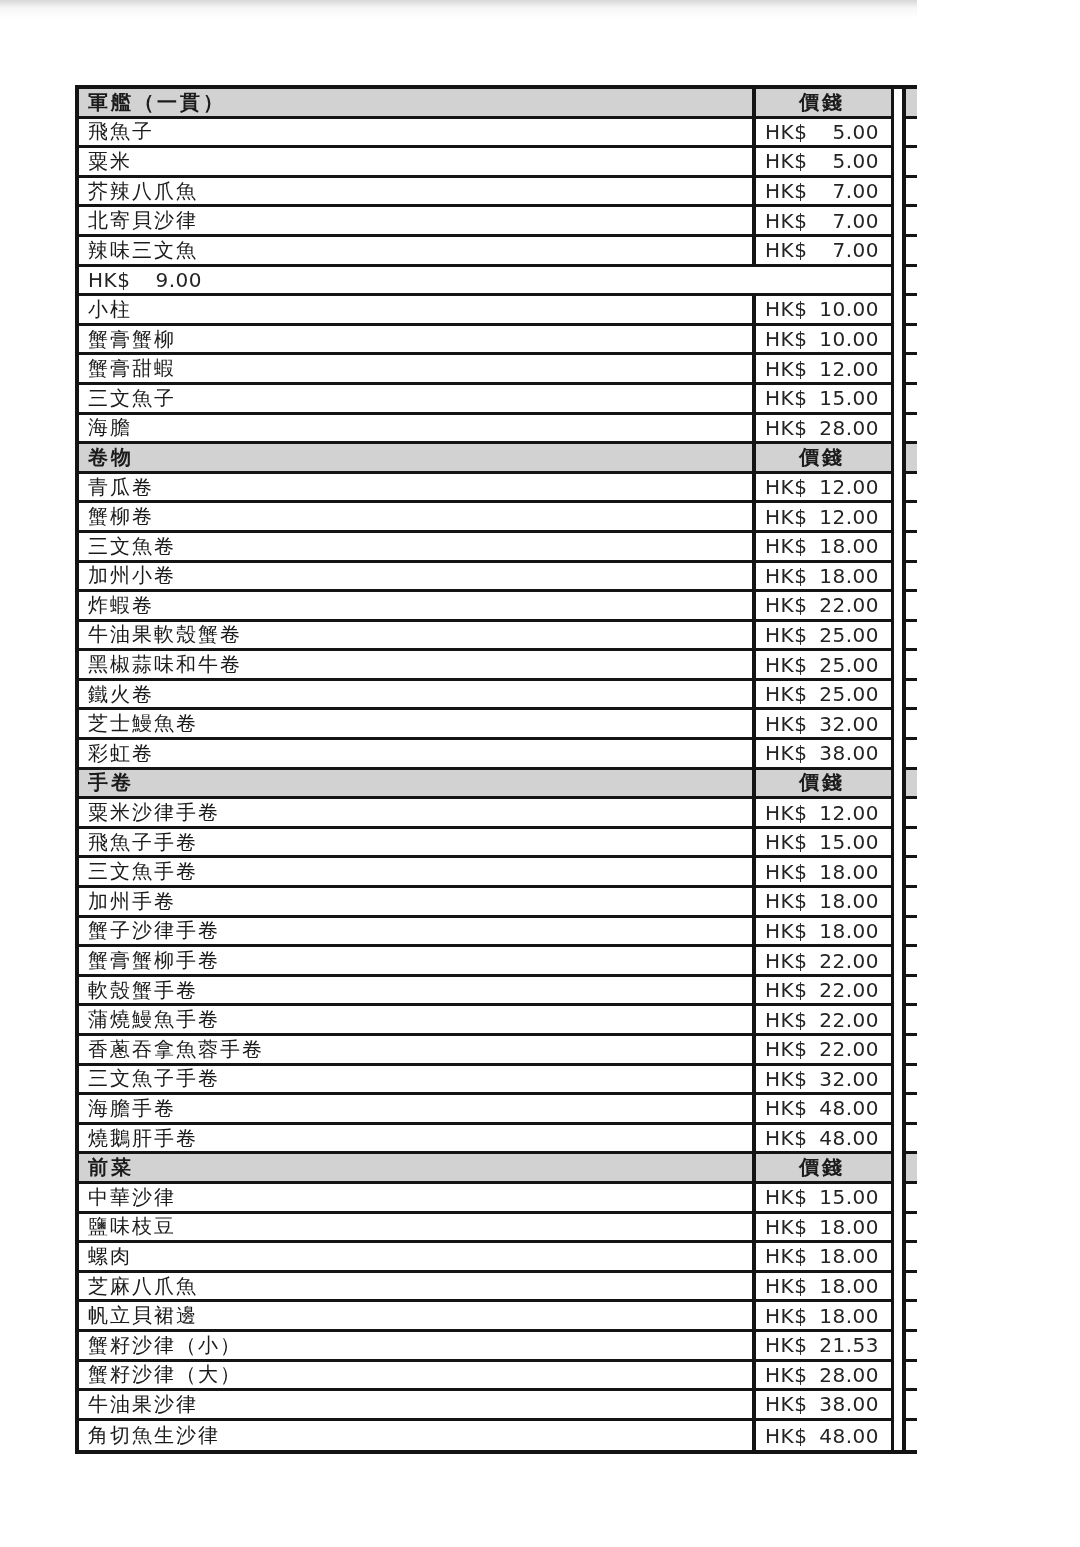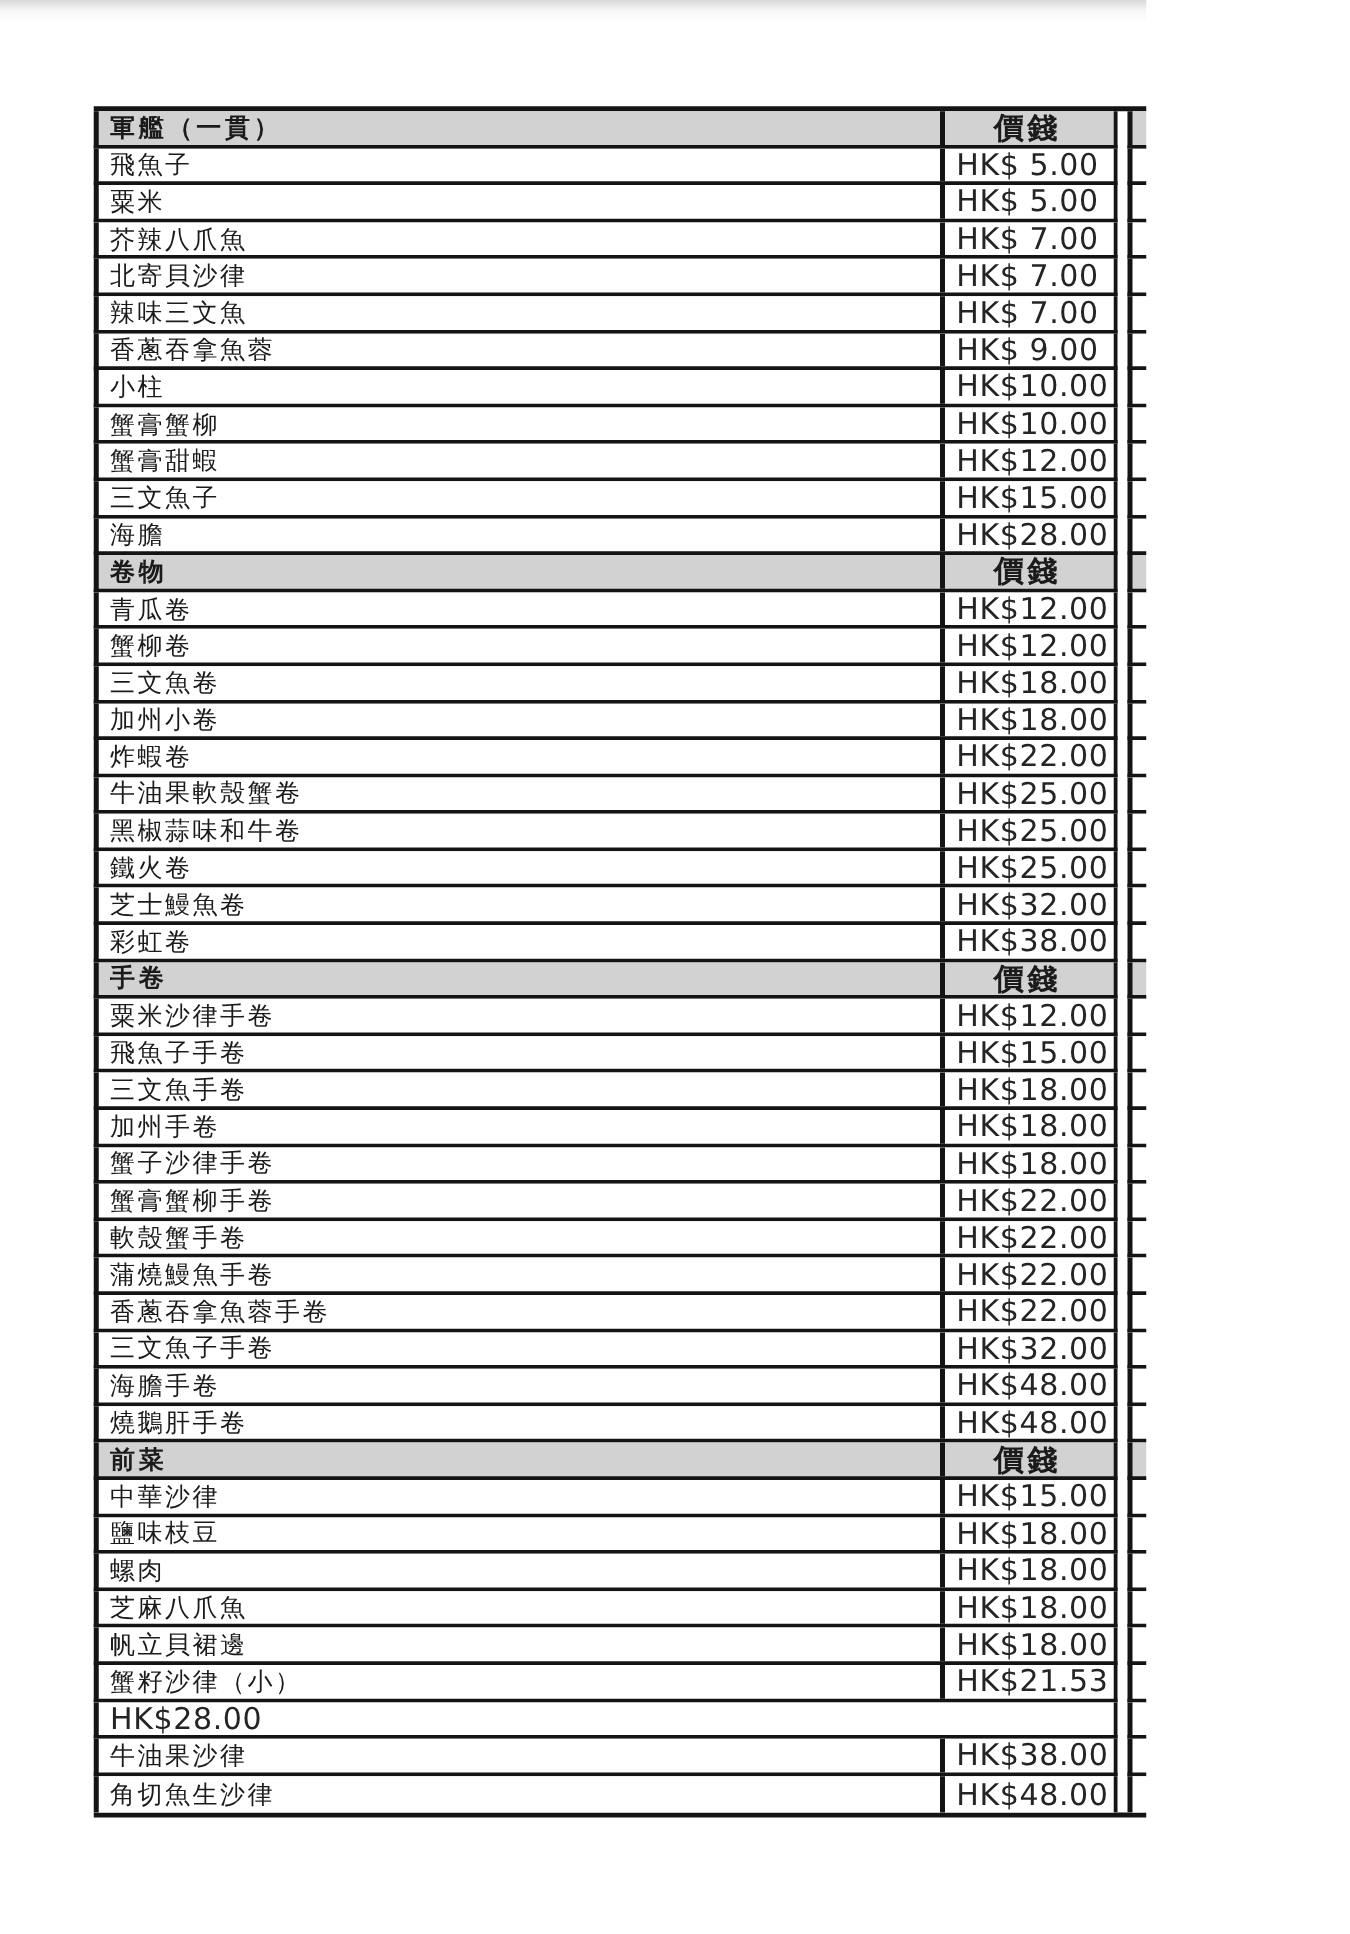--- a/index.html
+++ b/index.html
@@ -68,21 +68,21 @@
     white-space: nowrap;
     overflow: hidden;
   }
   .price-cell {
     width: 135px;
     display: flex;
     align-items: center;
     justify-content: space-between;
     padding: 0 12px 0 9px;
     box-sizing: border-box;
-    font-size: 24px;
+    font-size: 20px;
     color: #242424;
   }
   .price-currency { letter-spacing: 0.5px; }
   .price-amount { letter-spacing: 0.5px; }
   .section .left-part,
   .section .qty-part {
     background: #d2d2d2;
   }
   .section .item-cell {
     font-weight: 700;
@@ -183,21 +183,20 @@
               <div class="price-amount">7.00</div>
             </div>
           </div>
           <div class="gap"></div>
           <div class="qty-part">
             <div class="qty-cell"></div>
           </div>
         </div>
         <div class="row">
           <div class="left-part">
-            <div class="item-cell">香蔥吞拿魚蓉</div>
             <div class="price-cell">
               <div class="price-currency">HK$</div>
               <div class="price-amount">9.00</div>
             </div>
           </div>
           <div class="gap"></div>
           <div class="qty-part">
             <div class="qty-cell"></div>
           </div>
         </div>
@@ -655,20 +654,21 @@
               <div class="price-amount">21.53</div>
             </div>
           </div>
           <div class="gap"></div>
           <div class="qty-part">
             <div class="qty-cell"></div>
           </div>
         </div>
         <div class="row">
           <div class="left-part">
+            <div class="item-cell">蟹籽沙律（大）</div>
             <div class="price-cell">
               <div class="price-currency">HK$</div>
               <div class="price-amount">28.00</div>
             </div>
           </div>
           <div class="gap"></div>
           <div class="qty-part">
             <div class="qty-cell"></div>
           </div>
         </div>

